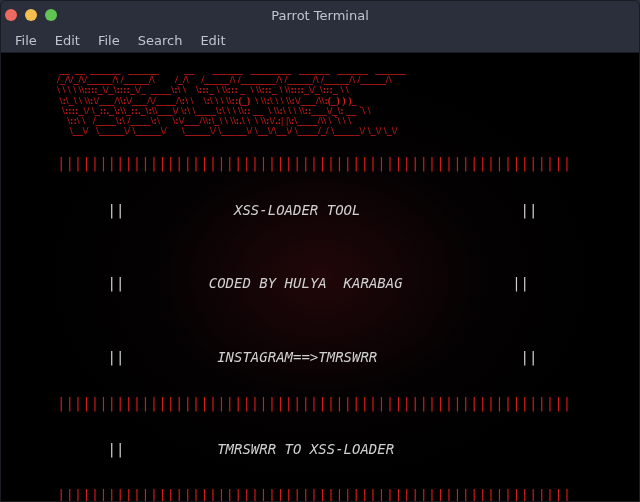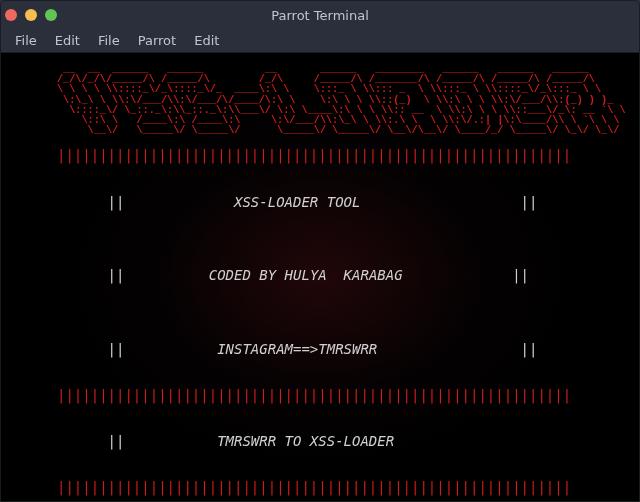--- a/index.html
+++ b/index.html
@@ -73,25 +73,25 @@
       background-image:
         radial-gradient(ellipse 400px 300px at 50% 50%, rgba(95, 20, 25, 0.35) 0%, rgba(30, 10, 15, 0.15) 40%, rgba(0,0,0,0) 70%);
       padding: 12px 16px 12px 56px;
       font-family: "DejaVu Sans Mono", Menlo, Consolas, monospace;
       font-size: 14px;
       overflow: hidden;
       position: relative;
     }
     .ascii-art {
       color: #d21b1b;
-      font-family: Liberation Mono, monospace;
+      font-family: Liberation Serif, serif;
       line-height: 1.0;
       font-size: 10.2px;
       white-space: pre;
-      margin-bottom: 10px;
+      margin-bottom: 18px;
       letter-spacing: 0px;
       font-weight: bold;
     }
     .hr-row {
       color: #d21b1b;
       white-space: pre;
       font-size: 14px;
       line-height: 1.35;
       letter-spacing: 0px;
     }
@@ -116,21 +116,21 @@
       <div class="light yellow"></div>
       <div class="light green"></div>
     </div>
     <div class="title">Parrot Terminal</div>
   </div>
 
   <div class="menubar">
     <div class="menu-item">File</div>
     <div class="menu-item">Edit</div>
     <div class="menu-item">File</div>
-    <div class="menu-item">Parrot</div>
+    <div class="menu-item">Search</div>
     <div class="menu-item">Edit</div>
   </div>
 
   <div class="terminal-body">
 
     <pre class="ascii-art"> __  __  ______   ______          __       ______   ________   ______   ______   ______    
 /_/\/_/\/_____/\ /_____/\        /_/\     /_____/\ /_______/\ /_____/\ /_____/\ /_____/\   
 \ \ \ \ \\::::_\/_\::::_\/_  ____\:\ \    \:::_ \ \\::: _  \ \\:::_ \ \\::::_\/_\:::_ \ \  
  \:\_\ \ \\:\/___/\\:\/___/\/____/\:\ \    \:\ \ \ \\::(_)  \ \\:\ \ \ \\:\/___/\\:(_) ) )_
   \::::_\/ \_::._\:\\_::._\:\\___\/ \:\ \____\:\ \ \ \\:: __  \ \\:\ \ \ \\::___\/_\: __ `\ \

